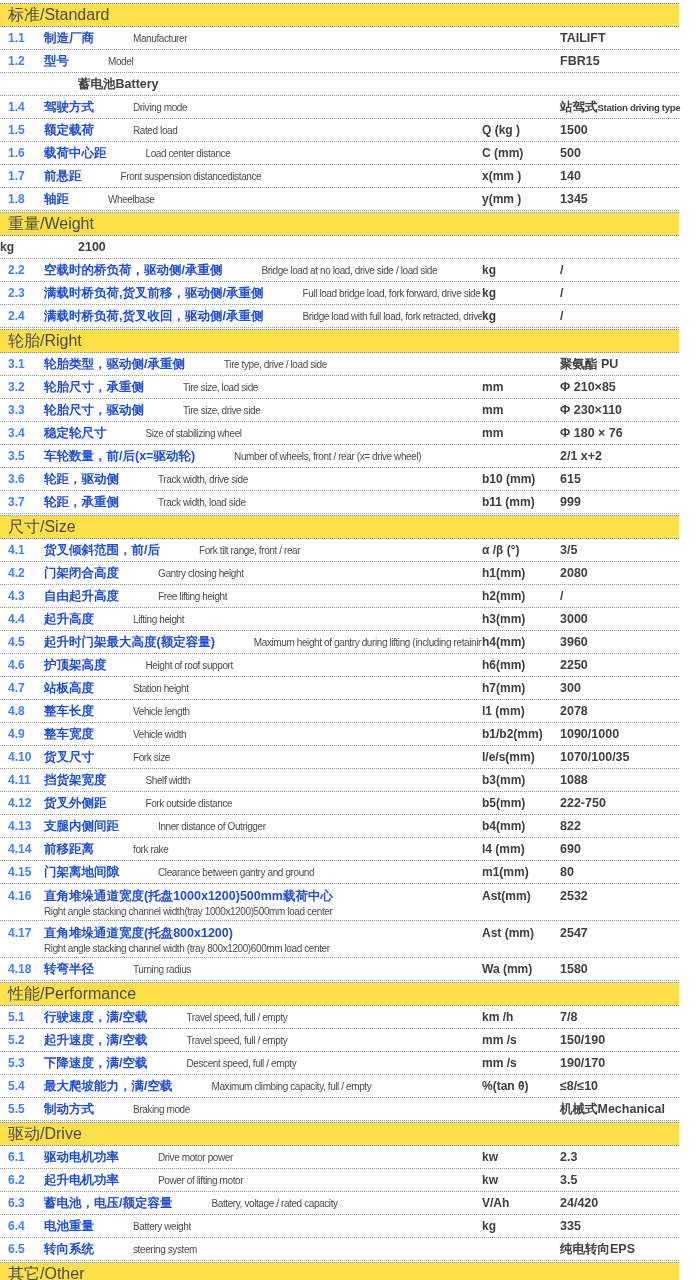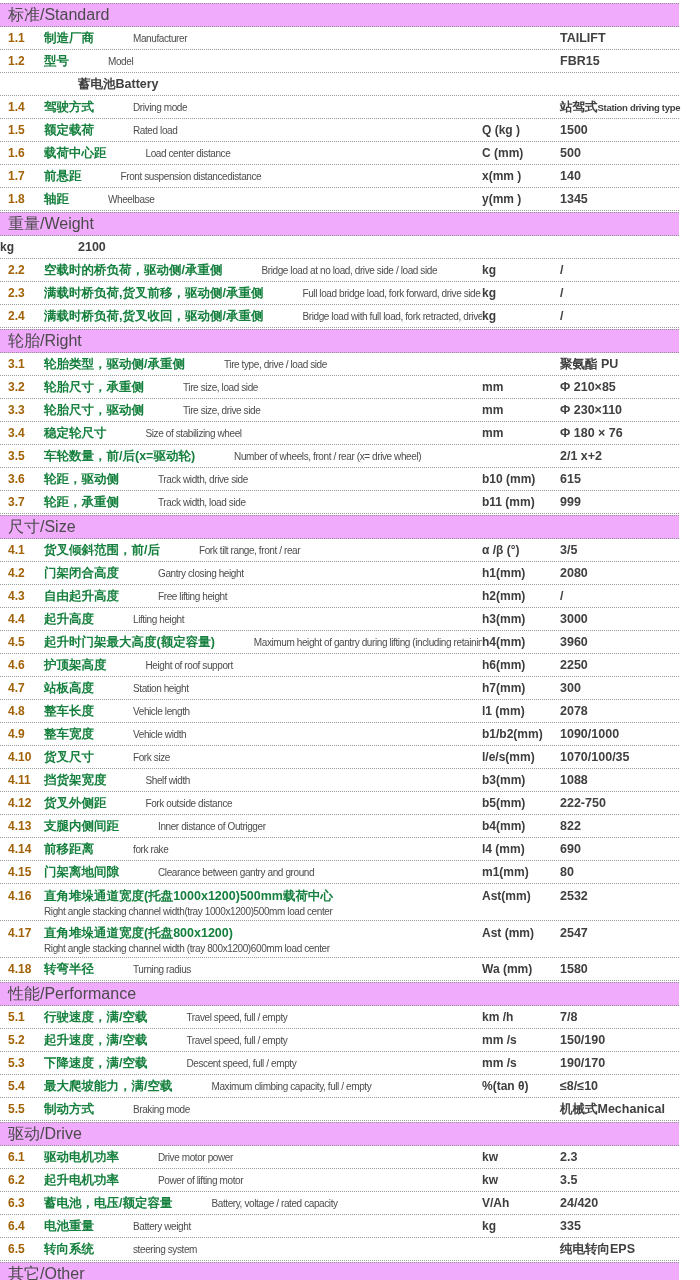--- a/index.html
+++ b/index.html
@@ -7,21 +7,21 @@
     width: 700px; height: 1280px;
     font-family: "Liberation Sans", "DejaVu Sans", sans-serif;
     color: #3d3d3d;
     padding-top: 2px;
     box-sizing: border-box;
     overflow: hidden;
   }
   .spec-table { width: 679px; }
 
   .section-header {
-    background: #f0abfc;
+    background: #fde047;
     border-top: 1px dotted #8f8f8f;
     border-bottom: 1px dotted #8f8f8f;
     height: 22px; line-height: 22px;
     padding-left: 8px;
     font-size: 16px;
     color: #4b4b4b;
     margin-top: 1px;
   }
 
   .spec-row {
@@ -30,23 +30,23 @@
     min-height: 20px;
     border-bottom: 1px dotted #9b9b9b;
     padding: 1px 0;
   }
   .spec-row.two-line { align-items: flex-start; padding-top: 4px; padding-bottom: 3px; }
 
   .cell-label { flex: 1 1 auto; min-width: 0; padding-left: 8px; overflow: hidden; }
   .label-line { display: flex; align-items: baseline; white-space: nowrap; }
   .num {
     width: 36px; flex: 0 0 36px;
-    font-size: 12px; font-weight: 700; color: #a16207;
+    font-size: 12px; font-weight: 700; color: #3b82f6;
   }
-  .cn { font-size: 12.5px; font-weight: 700; color: #15803d; }
+  .cn { font-size: 12.5px; font-weight: 700; color: #1d4ed8; }
   .en { font-size: 10px; font-weight: 400; color: #4d4d4d; margin-left: 3px; letter-spacing: -0.4px; padding-left: 36px; }
   .en2 { font-size: 10px; color: #4d4d4d; padding-left: 36px; letter-spacing: -0.4px; margin-top: 1px; }
   .en2:empty { display: none; }
   .en:empty { display: none; }
 
   .cell-unit {
     flex: 0 0 78px; width: 78px;
     font-size: 12px; font-weight: 600; color: #3d3d3d;
     line-height: 16px;
   }

